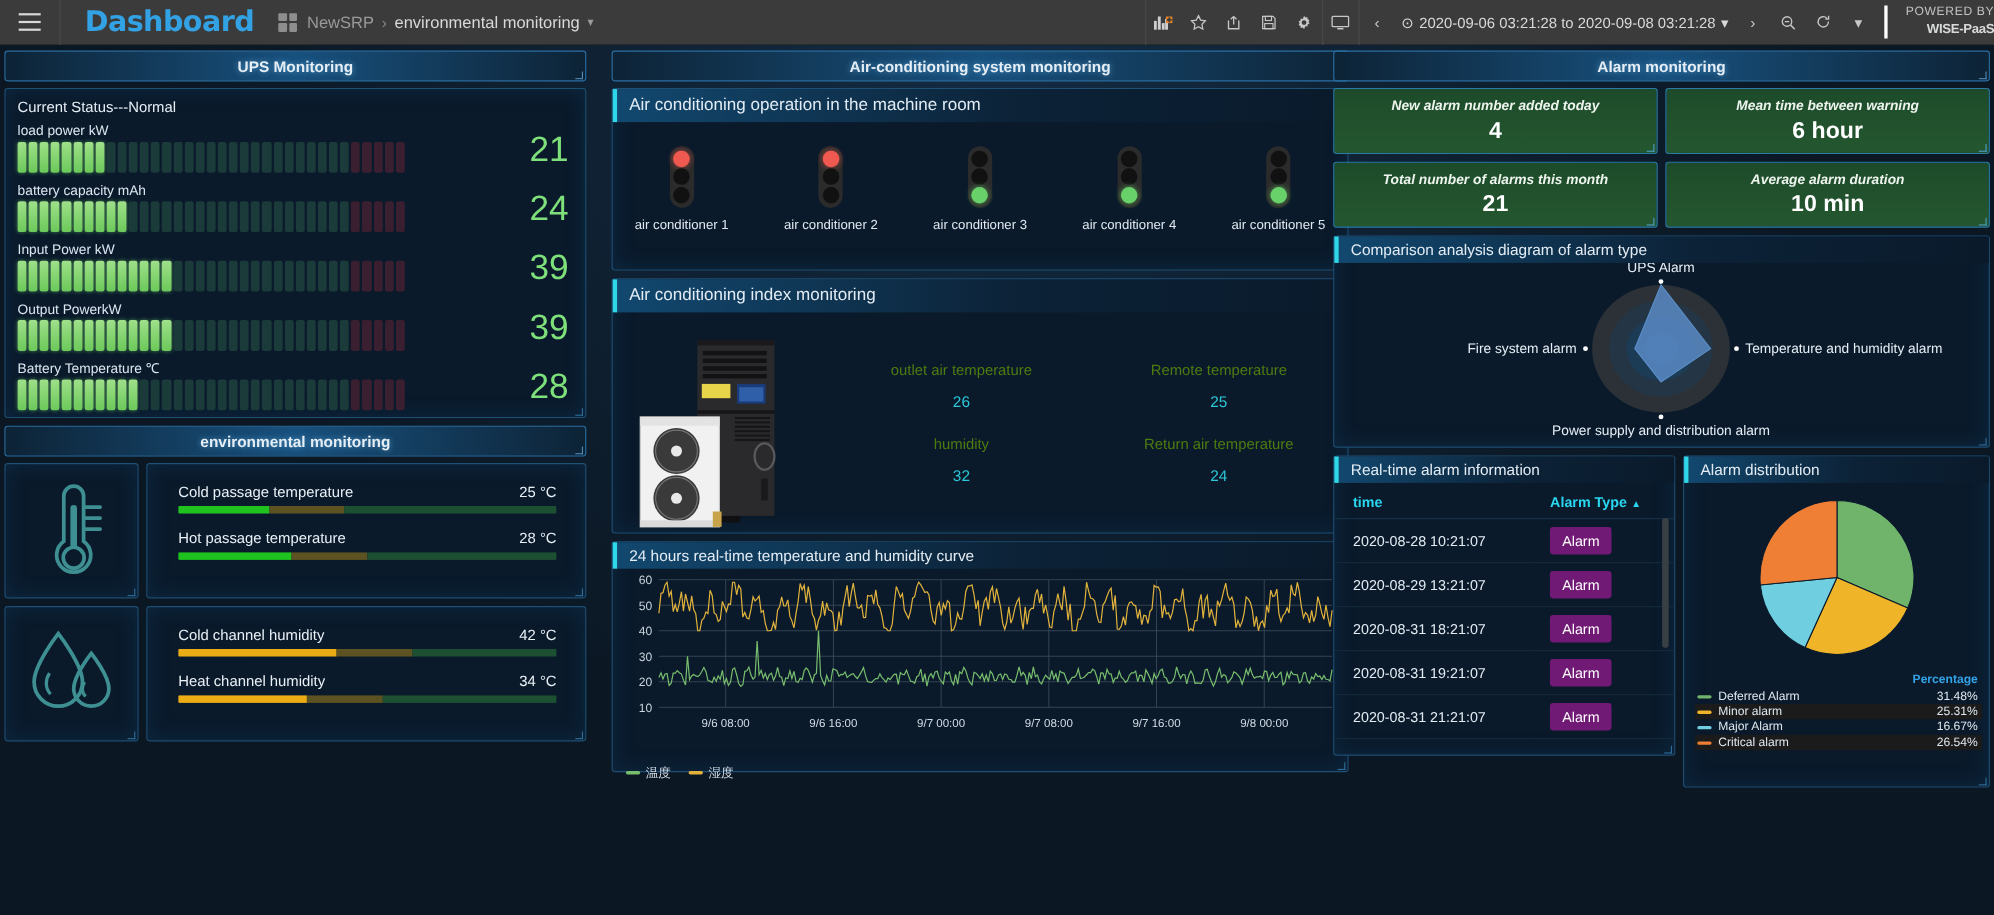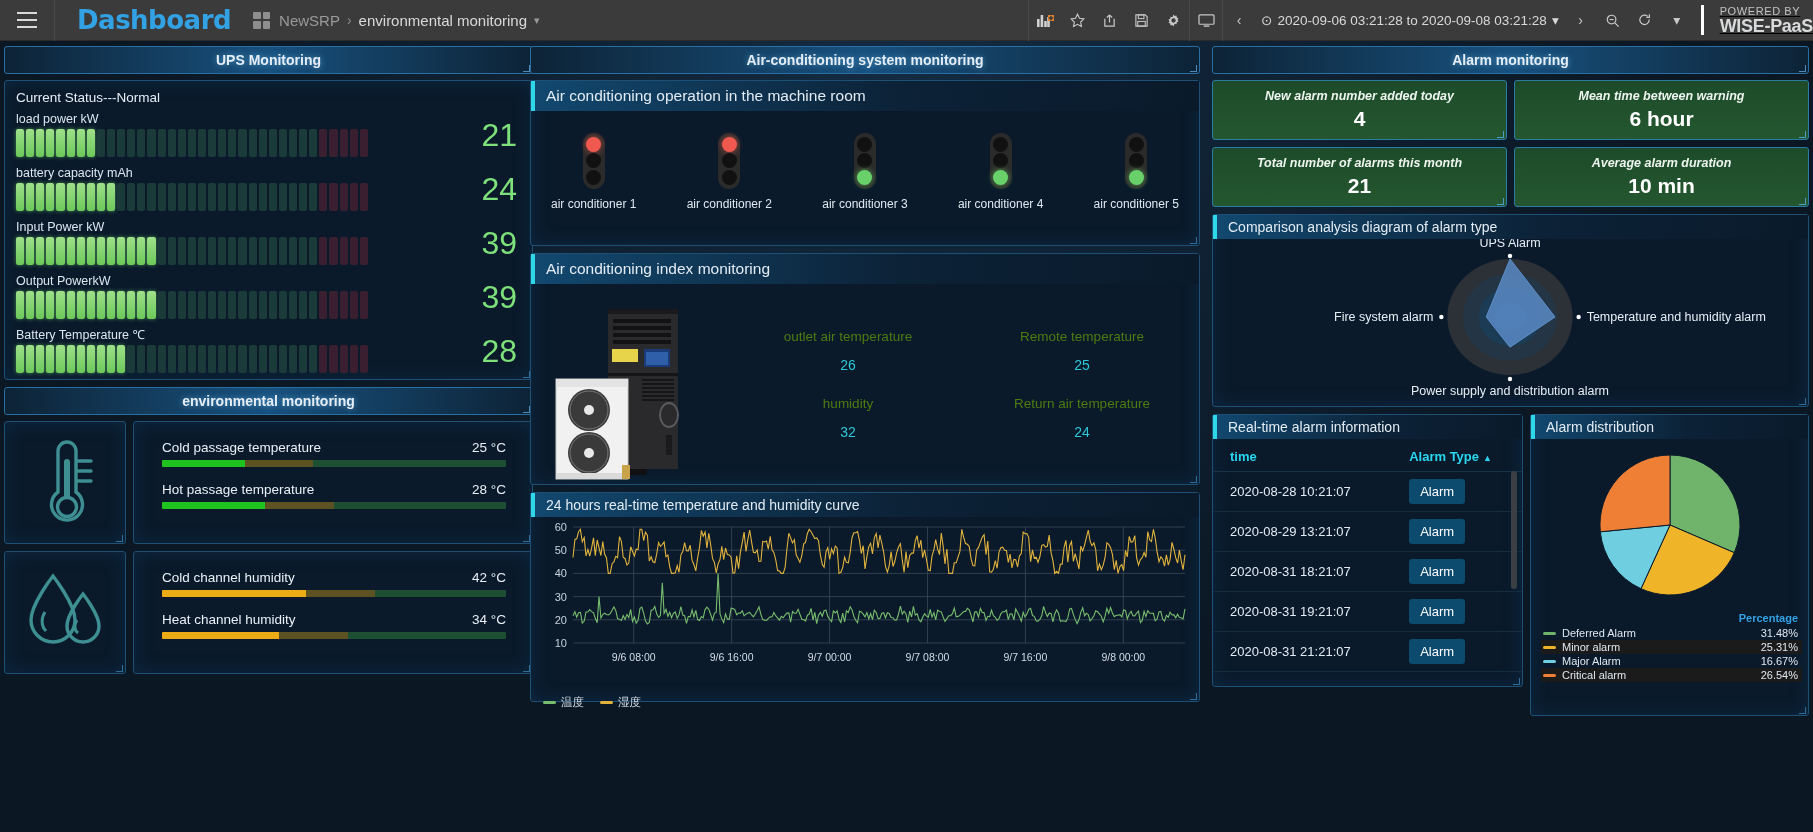--- a/index.html
+++ b/index.html
@@ -44,35 +44,34 @@
   }
   .nav-btn svg { display:block; }
   .timerange {
     display:flex; align-items:center; height:41px; padding: 0 6px;
     color:#d8d9da; font-size:13.5px; gap:5px; cursor:pointer;
   }
   .powered {
     display:flex; flex-direction:column; justify-content:center;
     padding-left: 16px; margin-left:8px; height:30px;
     border-left: 3px solid #ffffff;
-    text-decoration: underline;
   }
   .pw-top { color:#c2c2c2; font-size:11px; letter-spacing:0.6px; line-height:12px; font-family:"Liberation Sans",sans-serif;}
-  .pw-bot { color:#d8d9da; font-size:18px; font-weight:bold; line-height:19px; letter-spacing:-0.3px;}
+  .pw-bot { color:#d8d9da; font-size:12px; font-weight:bold; line-height:19px; letter-spacing:-0.3px;text-align:right;}
 
   
   #board {
     position:absolute; top:41px; left:0; width:1813px; height:791px;
     background: #0b1723;
     background-image: radial-gradient(ellipse at 50% 0%, #132b42 0%, #0b1723 60%);
     padding: 5px 4px;
   }
   .col { position:absolute; top:5px; }
   #colA { left:4px;  width: 529px; }
-  #colB { left:530px; width: 670px; }
+  #colB { left:556px; width: 670px; }
   #colC { left:1212px; width: 597px; }
 
   .section-title {
     height: 28px; margin-bottom: 6px;
     background: linear-gradient(90deg,#0d2336 0%,#18517e 50%,#0d2336 100%);
     border: 1px solid #2a6fa3;
     border-radius: 3px;
     display:flex; align-items:center; justify-content:center;
     color:#e6eef5; font-size:14px; font-weight:bold;
     text-shadow: 0 0 6px rgba(120,200,255,.6);
@@ -183,21 +182,21 @@
   #pieWrap { flex:1 1 auto; height:302px; }
 
   .tbl-scroll { height:239px; overflow:hidden; position:relative; padding: 4px 0 0 0;}
   .tbl { width:100%; border-collapse:collapse; }
   .tbl th {
     text-align:left; color:#2ad6ef; font-size:13px; font-weight:bold;
     padding: 6px 0 7px 17px; border-bottom:1px solid #183247;
   }
   .tbl td { color:#e3ebf2; font-size:13px; padding: 7px 0 7px 17px; border-bottom:1px solid #152b3e;}
   .alarm-chip {
-    display:inline-block; background:#0c4a6e; color:#fff;
+    display:inline-block; background:#701a75; color:#fff;
     font-size:13px; padding:5px 11px; border-radius:3px;
   }
   .tbl-scrollbar { position:absolute; right:5px; top:32px; width:6px; height:118px; background:#3a3f44; border-radius:3px;}
   .sort-caret { font-size:9px; margin-left:4px; }
 
   .pie-body { height:247px; padding-top:4px; position:relative;}
   .pie-legend { position:absolute; left:10px; right:6px; bottom:4px; }
   .pl-head { color:#33a2e5; font-size:11px; font-weight:bold; text-align:right; padding-right:4px; margin-bottom:2px;}
   .pl-row { display:flex; align-items:center; font-size:11px; color:#dfe7ee; padding:1px 4px 1px 2px;}
   .pl-row.alt { background:#1b1b1b; }

